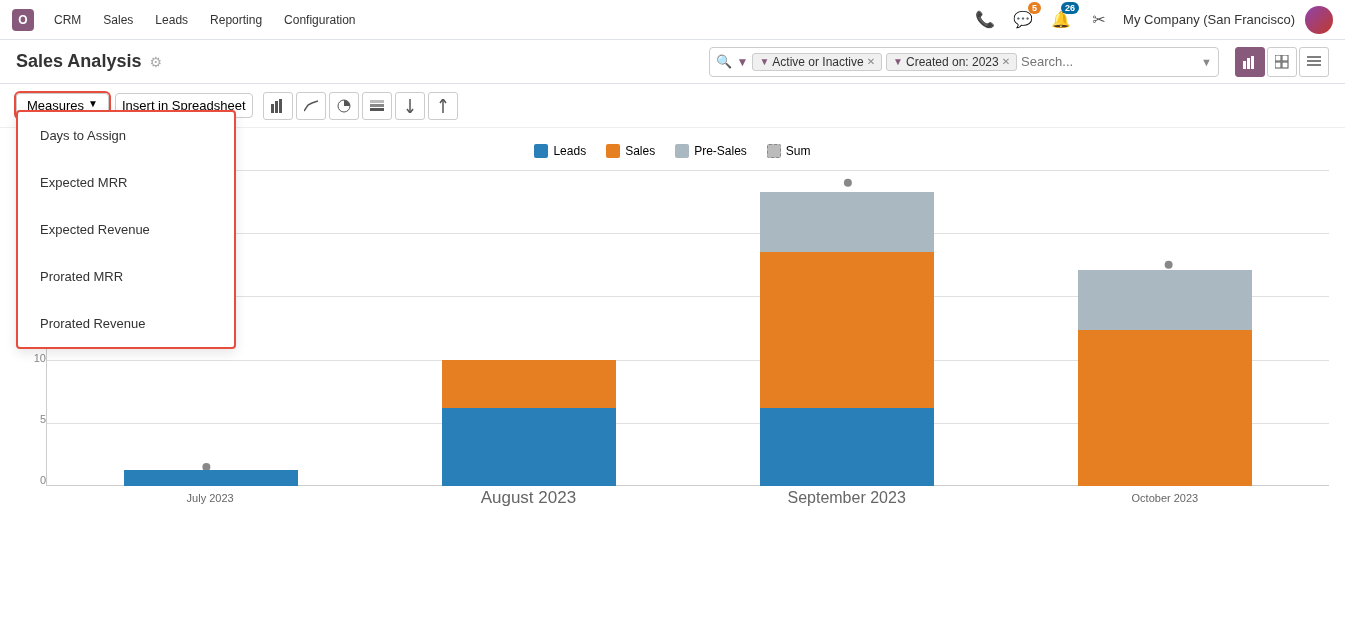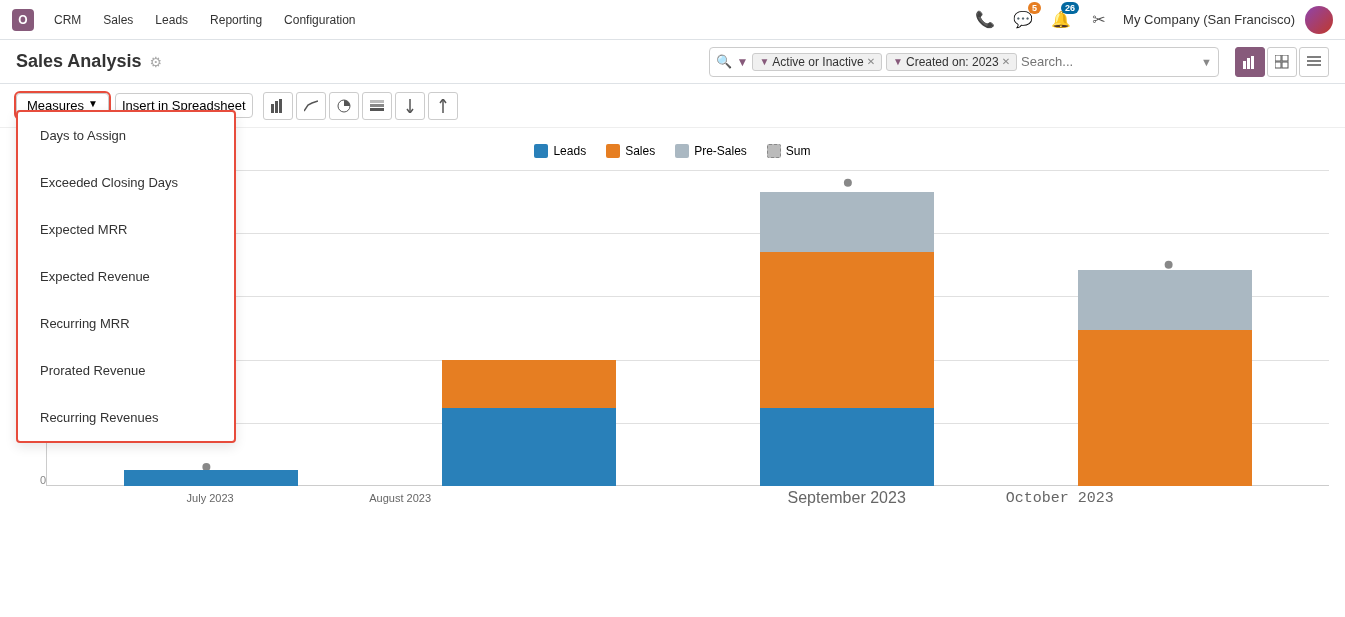--- a/index.html
+++ b/index.html
@@ -292,36 +292,30 @@
           </svg>
       </div>
     </div>
   </div>
 
   <div class="dropdown-menu">
     <div class="dropdown-item">
       <span>Days to Assign</span>
     </div>
     <div class="dropdown-item">
-      <span>Exceeded Closing Days</span>
-    </div>
-    <div class="dropdown-item">
       <span>Expected MRR</span>
     </div>
     <div class="dropdown-item">
       <span>Expected Revenue</span>
     </div>
     <div class="dropdown-item">
-      <span>Recurring MRR</span>
+      <span>Prorated MRR</span>
     </div>
     <div class="dropdown-item">
       <span>Prorated Revenue</span>
-    </div>
-    <div class="dropdown-item">
-      <span>Recurring Revenues</span>
     </div>
   </div>
 
   <div class="chart-area">
 
     <div class="legend">
       <div class="legend-item">
         <div class="legend-dot" style="background:#2980b9;"></div>
         <span>Leads</span>
       </div>
@@ -397,20 +391,20 @@
             <div style="width:55%; display:flex; flex-direction:column-reverse;">
               <div style="background:#e67e22; height:156px;"></div>
               <div style="background:#aab8c2; height:60px;"></div>
             </div>
           </div>
 
         </div>
 
         <div style="display:flex; height:24px; align-items:center; padding: 0 5px;">
           <div style="flex:1; text-align:center; font-size:11px; color:#666;">July 2023</div>
-          <div style="flex:1; text-align:left; font-size:11px; color:#666;">August 2023</div>
+          <div style="flex:1; text-align:center; font-size:17px; color:#666;">August 2023</div>
           <div style="flex:1; text-align:center; font-size:16px; color:#666;">September 2023</div>
-          <div style="flex:1; font-size:15px; color:#666;font-family:Liberation Mono, monospace;">October 2023</div>
+          <div style="flex:1; text-align:center; font-size:11px; color:#666;">October 2023</div>
         </div>
       </div>
     </div>
   </div>
 </div>
 
 </body></html>

